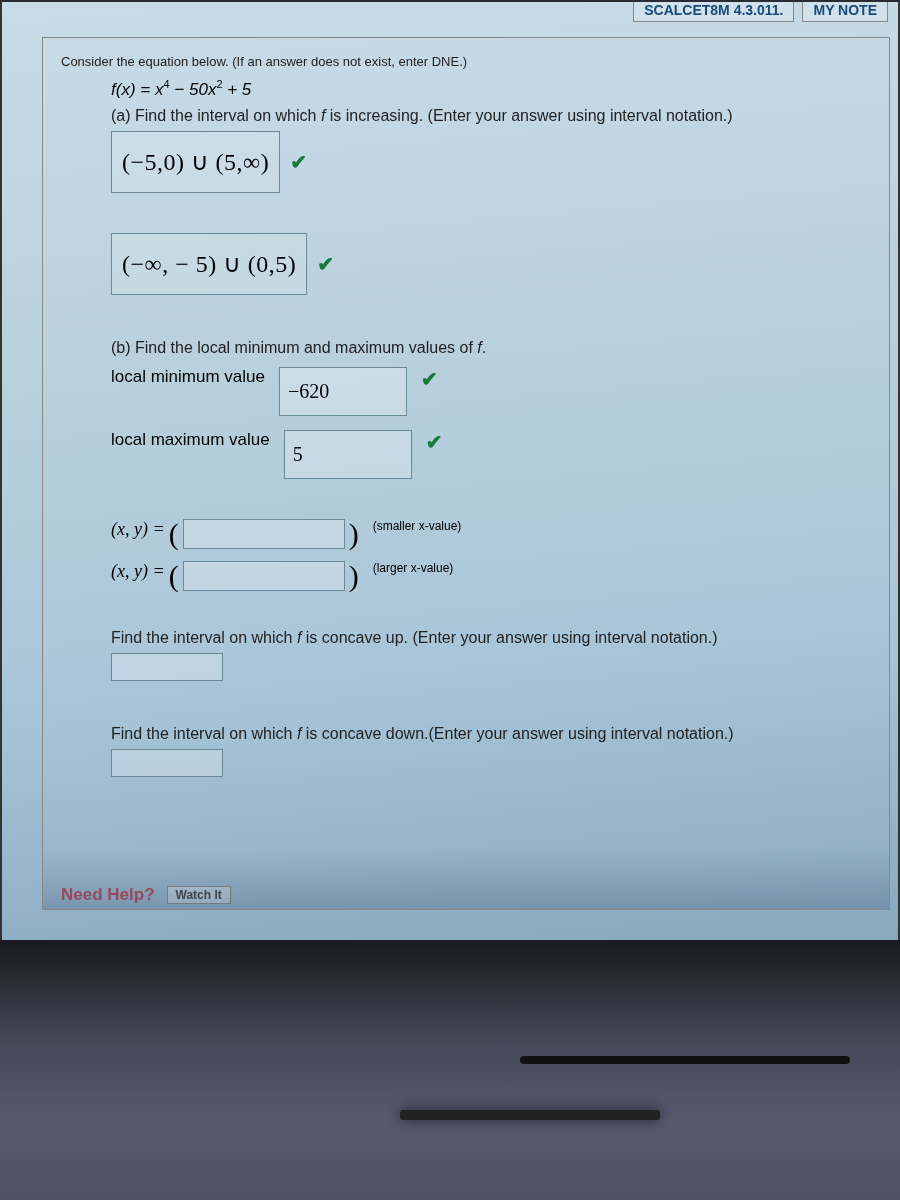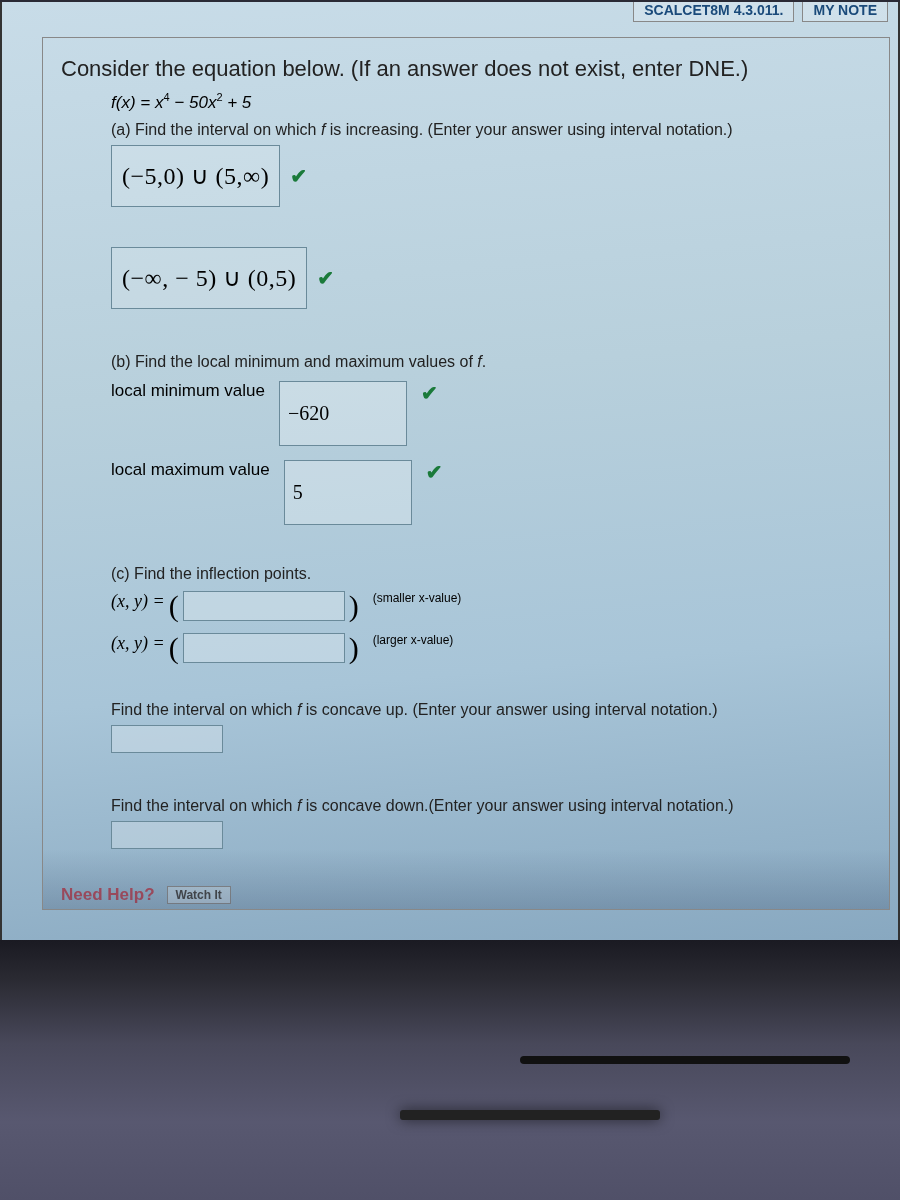--- a/index.html
+++ b/index.html
@@ -60,21 +60,21 @@
   }
   .question-box.shadow-overlay::after{
     content:"";
     position:absolute;
     left:0;right:0;bottom:0;
     height:60px;
     background:linear-gradient(to bottom, rgba(80,100,130,0) 0%, rgba(50,70,100,0.25) 100%);
     pointer-events:none;
   }
   .qtext {
-    font-size: 22px;
+    font-size: 13px;
     color: #222;
     line-height: 1.5;
   }
   .equation {
     font-style: italic;
     font-size: 17px;
     margin: 6px 0 8px 50px;
   }
   .equation .fn { font-style: italic; }
   .equation sup { font-size: 11px; vertical-align: super; font-style: normal;}
@@ -107,21 +107,21 @@
   .section-spacer { height: 18px; }
   .label-row {
     display: flex;
     align-items: flex-start;
     gap: 14px;
     margin: 10px 0 14px 50px;
     font-size: 17px;
   }
   .num-input-box {
     border: 1px solid #6a8a9a;
-    padding: 20px 8px;
+    padding: 12px 8px;
     font-size: 20px;
     font-family: 'Times New Roman', serif;
     background: rgba(255,255,255,0.25);
     min-width: 110px;
     text-align: left;
   }
   .paren {
     font-size: 30px;
     font-family: 'Times New Roman', serif;
     line-height: 1;
@@ -237,21 +237,20 @@
     </div>
 
     <div class="label-row">
       <span>local maximum value</span>
       <span class="num-input-box">5</span>
       <span class="checkmark">✔</span>
     </div>
 
     <div class="section-spacer"></div>
 
-    <div class="part-prompt">(c) Find the inflection points.</div>
 
     <div class="inflection-row">
       <span class="xy">(<span class="italic">x</span>, <span class="italic">y</span>) = </span>
       <span class="paren">(</span>
       <span class="blank-input"></span>
       <span class="paren">)</span>
       <span class="hint">(smaller x-value)</span>
     </div>
 
     <div class="inflection-row">

